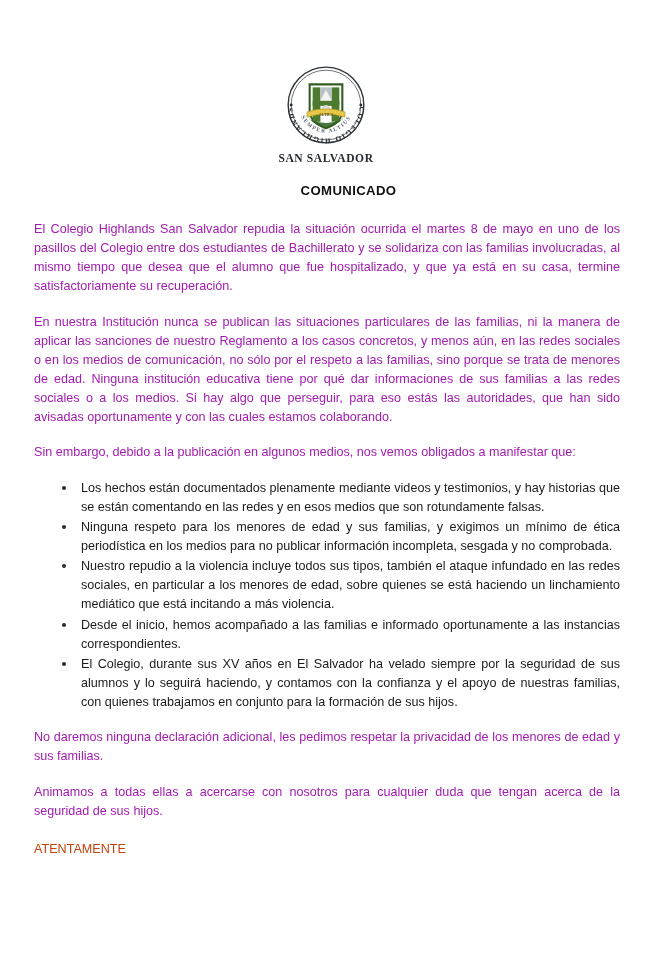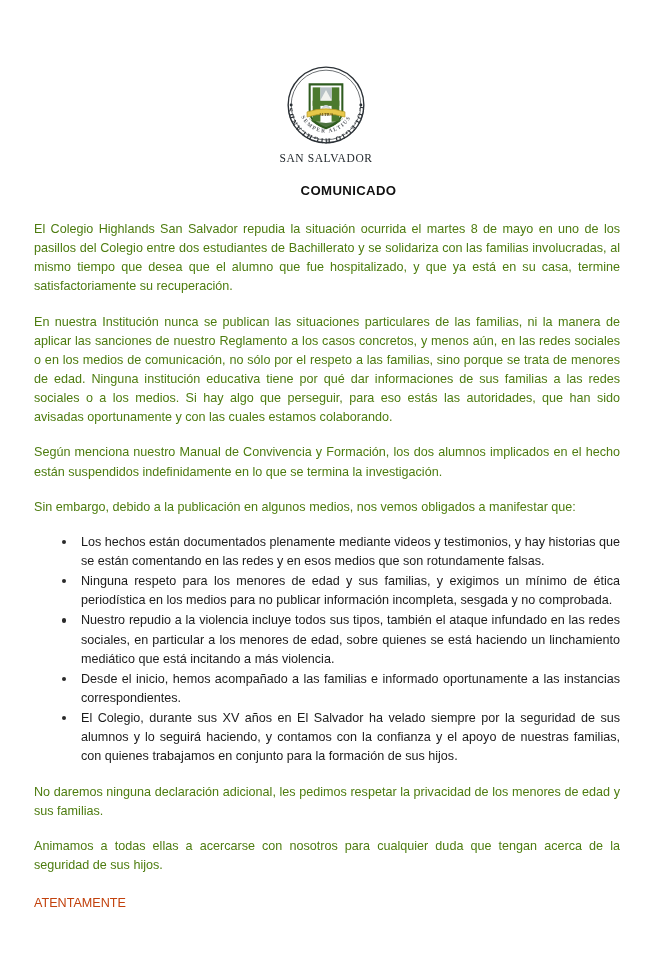--- a/index.html
+++ b/index.html
@@ -35,21 +35,21 @@
   .crest-wrap {
     width: 86px;
     height: 86px;
     position: relative;
   }
   .crest-svg { display: block; }
 
   .logo-city {
     margin-top: 4px;
     font-family: "Liberation Serif", serif;
-    font-weight: normal;
+    font-weight: bold;
     font-size: 11.5px;
     letter-spacing: 0.6px;
     color: #23292e;
   }
 
   
   .doc-title {
     margin-top: 19px;
     text-align: center;
     font-weight: bold;
@@ -64,21 +64,21 @@
     margin: 0 auto;
     width: 588px;
     padding-left: 2px;
     box-sizing: border-box;
   }
   p.para {
     margin: 16px 0 14px 0;
     font-size: 12.6px;
     line-height: 1.52;
     text-align: justify;
-    color: #4d7c0f;
+    color: #a21caf;
     hyphens: none;
   }
   p.para:first-of-type { margin-top: 22px; }
 
   .para.tight { margin-bottom: 13px; }
 
   ul.bullets {
     list-style: none;
     margin: 16px 0 13px 0;
     padding: 0 0 0 27px;
@@ -161,21 +161,20 @@
 
   <div class="doc-title">COMUNICADO</div>
 
   <div class="body-wrap">
 
     <p class="para">El Colegio Highlands San Salvador repudia la situación ocurrida el martes 8 de mayo en uno de los pasillos del Colegio entre dos estudiantes de Bachillerato y se solidariza con las familias involucradas, al mismo tiempo que desea que el alumno que fue hospitalizado, y que ya está en su casa, termine satisfactoriamente su recuperación.</p>
 
 
     <p class="para">En nuestra Institución nunca se publican las situaciones particulares de las familias, ni la manera de aplicar las sanciones de nuestro Reglamento a los casos concretos, y menos aún, en las redes sociales o en los medios de comunicación, no sólo por el respeto a las familias, sino porque se trata de menores de edad. Ninguna institución educativa tiene por qué dar informaciones de sus familias a las redes sociales o a los medios. Si hay algo que perseguir, para eso estás las autoridades, que han sido avisadas oportunamente y con las cuales estamos colaborando.</p>
 
-    <p class="para">Según menciona nuestro Manual de Convivencia y Formación, los dos alumnos implicados en el hecho están suspendidos indefinidamente en lo que se termina la investigación.</p>
 
     <p class="para tight">Sin embargo, debido a la publicación en algunos medios, nos vemos obligados a manifestar que:</p>
 
     <ul class="bullets">
       <li>Los hechos están documentados plenamente mediante videos y testimonios, y hay historias que se están comentando en las redes y en esos medios que son rotundamente falsas.</li>
       <li>Ninguna respeto para los menores de edad y sus familias, y exigimos un mínimo de ética periodística en los medios para no publicar información incompleta, sesgada y no comprobada.</li>
       <li>Nuestro repudio a la violencia incluye todos sus tipos, también el ataque infundado en las redes sociales, en particular a los menores de edad, sobre quienes se está haciendo un linchamiento mediático que está incitando a más violencia.</li>
       <li>Desde el inicio, hemos acompañado a las familias e informado oportunamente a las instancias correspondientes.</li>
       <li>El Colegio, durante sus XV años en El Salvador ha velado siempre por la seguridad de sus alumnos y lo seguirá haciendo, y contamos con la confianza y el apoyo de nuestras familias, con quienes trabajamos en conjunto para la formación de sus hijos.</li>
     </ul>

